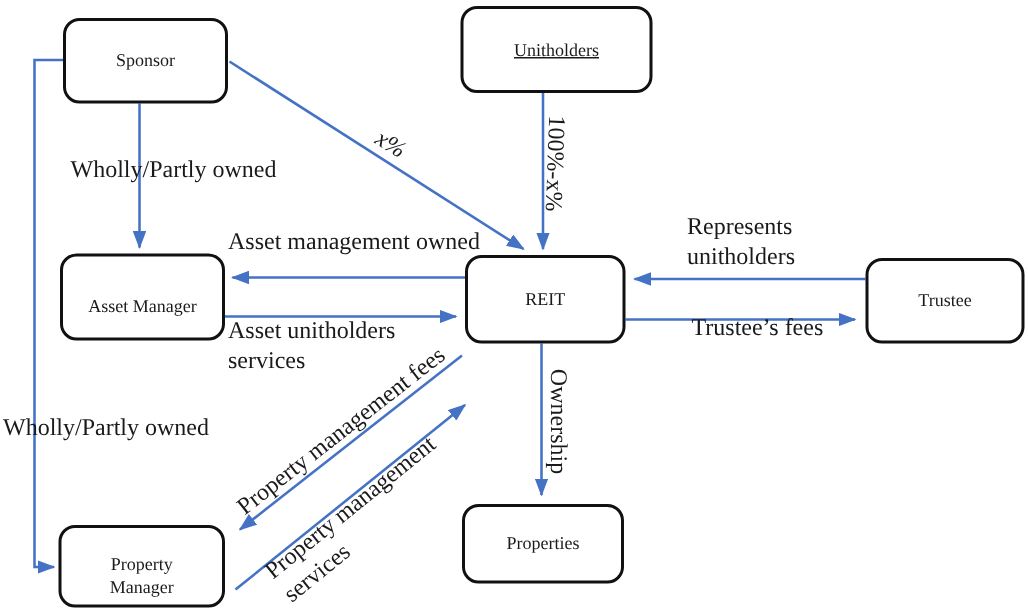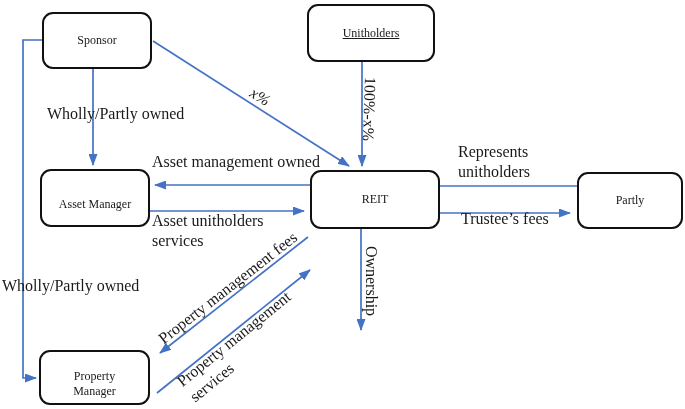--- a/index.html
+++ b/index.html
@@ -58,32 +58,35 @@
   </div>
 
   <div class="node" style="left:307px;top:4px;width:128px;height:58px;text-decoration:underline;">
     <span class="node-label">Unitholders</span>
   </div>
 
   <div class="node" style="left:40px;top:169px;width:110px;height:58px;">
     <span class="node-label narrow">Asset Manager</span>
   </div>
 
-  <div class="node" style="left:310px;top:170px;width:130px;height:59px;">
+  <div class="node" style="left:310px;top:170px;width:107px;height:59px;">
     <span class="node-label">REIT</span>
   </div>
 
   <div class="node" style="left:577px;top:172px;width:106px;height:57px;">
-    <span class="node-label">Partly</span>
+    <span class="node-label">Trustee</span>
   </div>
 
   <div class="node" style="left:39px;top:350px;width:111px;height:55px;text-align:center;">
     <span class="node-label narrow">Property Manager</span>
   </div>
 
+  <div class="node" style="left:308px;top:336px;width:108px;height:53px;">
+    <span class="node-label">Properties</span>
+  </div>
 
   <div class="edge-label" style="left:47px;top:104px;">Wholly/Partly owned</div>
 
   <div class="edge-label" style="left:2px;top:276px;">Wholly/Partly owned</div>
 
   <div class="edge-label rot32" style="left:260px;top:97px;">x%</div>
 
   <div class="edge-label rot92" style="left:369px;top:109px;">100%-x%</div>
 
   <div class="edge-label" style="left:152px;top:152px;">Asset management owned</div>

